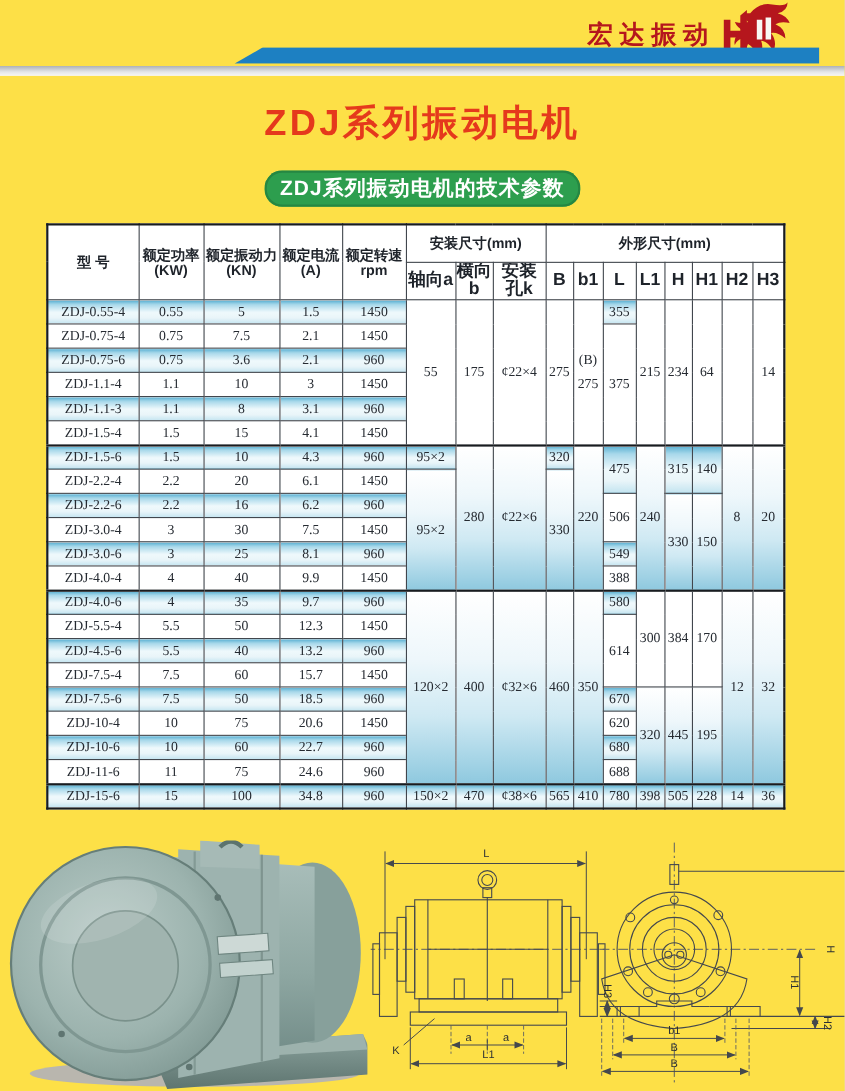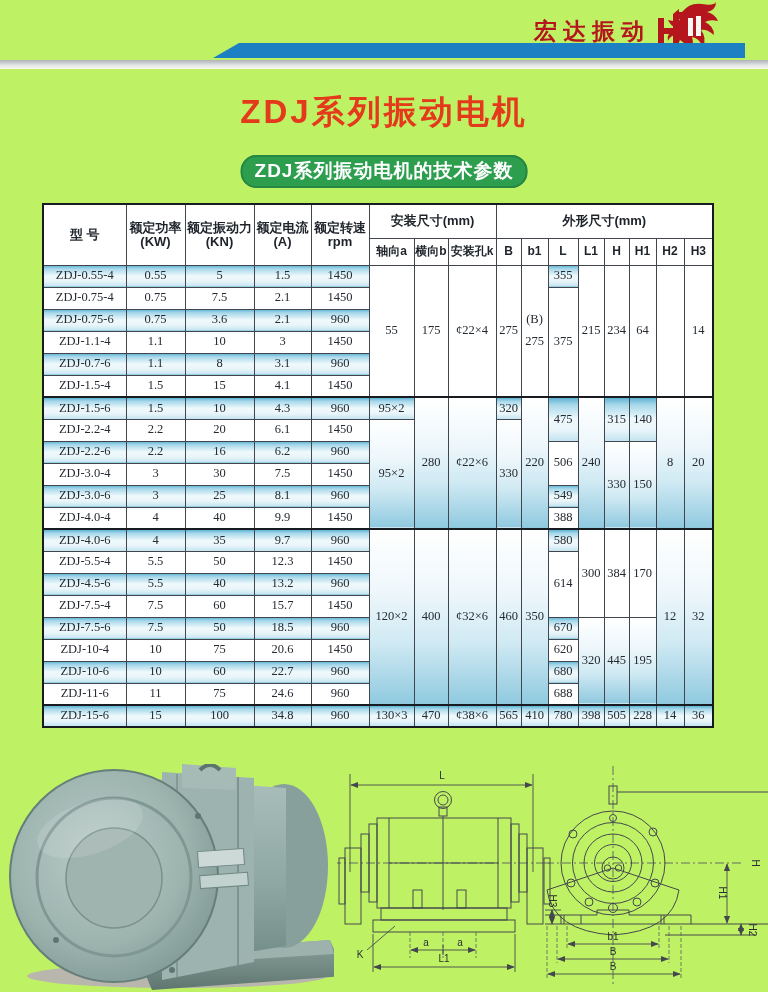--- a/index.html
+++ b/index.html
@@ -1,16 +1,16 @@
 <!DOCTYPE html>
 <html><head>
 <meta charset="utf-8">
 <style>
   html,body{margin:0;padding:0;background:#dddad4;}
-  #page{position:relative;width:768px;height:992px;background:#bef264;overflow:hidden;
+  #page{position:relative;width:768px;height:992px;background:#fde047;overflow:hidden;
         font-family:"Liberation Sans","DejaVu Sans",sans-serif;}
   
   #brand{position:absolute;top:16px;right:118px;font-size:23px;font-weight:bold;
          color:#b5161d;letter-spacing:6px;}
   #logo{position:absolute;top:2px;right:50px;width:66px;height:52px;}
   #band{position:absolute;top:43px;left:213px;right:23px;height:15px;background:#1d80c2;
         clip-path:polygon(26px 0,100% 0,100% 100%,0 100%);}
   #grayline{position:absolute;top:60px;left:0;right:0;height:9px;
         background:linear-gradient(180deg,#aeb2b6 0,#e4e6e8 60%,#f8f7f3 100%);}
   #title{position:absolute;top:90px;left:0;width:100%;text-align:center;font-size:33px;
@@ -21,21 +21,21 @@
          box-shadow:0 0 0 2px #268742 inset;}
   
   #tblwrap{position:absolute;left:42px;top:203px;}
   table{border-collapse:collapse;table-layout:fixed;width:672px;background:#fff;
         border:2px solid #181c20;font-family:"Liberation Serif","DejaVu Serif",serif;
         color:#252a31;}
   th,td{border:1px solid #41464d;padding:0;text-align:center;vertical-align:middle;
         line-height:1.05;overflow:hidden;}
   thead th{font-family:"Liberation Sans","DejaVu Sans",sans-serif;font-size:13px;
         font-weight:bold;color:#1e232a;}
-  thead .sub{font-size:12px;}
+  thead .sub{font-size:16px;}
   tr.hr1{height:34px}  tr.hr2{height:27px}
   tbody tr{height:22px}
   tbody td{font-size:12.5px;}
   tr.g>td{border-top:2px solid #181c20;}
   .hl{background:linear-gradient(180deg,#5fb3d4 0%,#a8d8ea 16%,#eff9fc 50%,#e9f5f9 74%,#c3e4f0 100%);}
   .gd{background:linear-gradient(180deg,#ffffff 0%,#eef7fb 35%,#cfe9f3 65%,#8fc9df 100%);}
   .two{display:flex;flex-direction:column;gap:9px;align-items:center;}
   
   #photo{position:absolute;left:2px;top:764px;width:332px;height:226px;}
   #sideview{position:absolute;left:337px;top:760px;width:215px;height:230px;}
@@ -160,21 +160,21 @@
         <td class="hl">960</td>
       </tr>
       <tr>
         <td>ZDJ-1.1-4</td>
         <td>1.1</td>
         <td>10</td>
         <td>3</td>
         <td>1450</td>
       </tr>
       <tr>
-        <td class="hl">ZDJ-0.7-6</td>
+        <td class="hl">ZDJ-1.1-3</td>
         <td class="hl">1.1</td>
         <td class="hl">8</td>
         <td class="hl">3.1</td>
         <td class="hl">960</td>
       </tr>
       <tr>
         <td>ZDJ-1.5-4</td>
         <td>1.5</td>
         <td>15</td>
         <td>4.1</td>
@@ -314,21 +314,21 @@
         <td>24.6</td>
         <td>960</td>
         <td>688</td>
       </tr>
       <tr class="g">
         <td class="hl">ZDJ-15-6</td>
         <td class="hl">15</td>
         <td class="hl">100</td>
         <td class="hl">34.8</td>
         <td class="hl">960</td>
-        <td class="hl">130×3</td>
+        <td class="hl">150×2</td>
         <td class="hl">470</td>
         <td class="hl">¢38×6</td>
         <td class="hl">565</td>
         <td class="hl">410</td>
         <td class="hl">780</td>
         <td class="hl">398</td>
         <td class="hl">505</td>
         <td class="hl">228</td>
         <td class="hl">14</td>
         <td class="hl">36</td>

